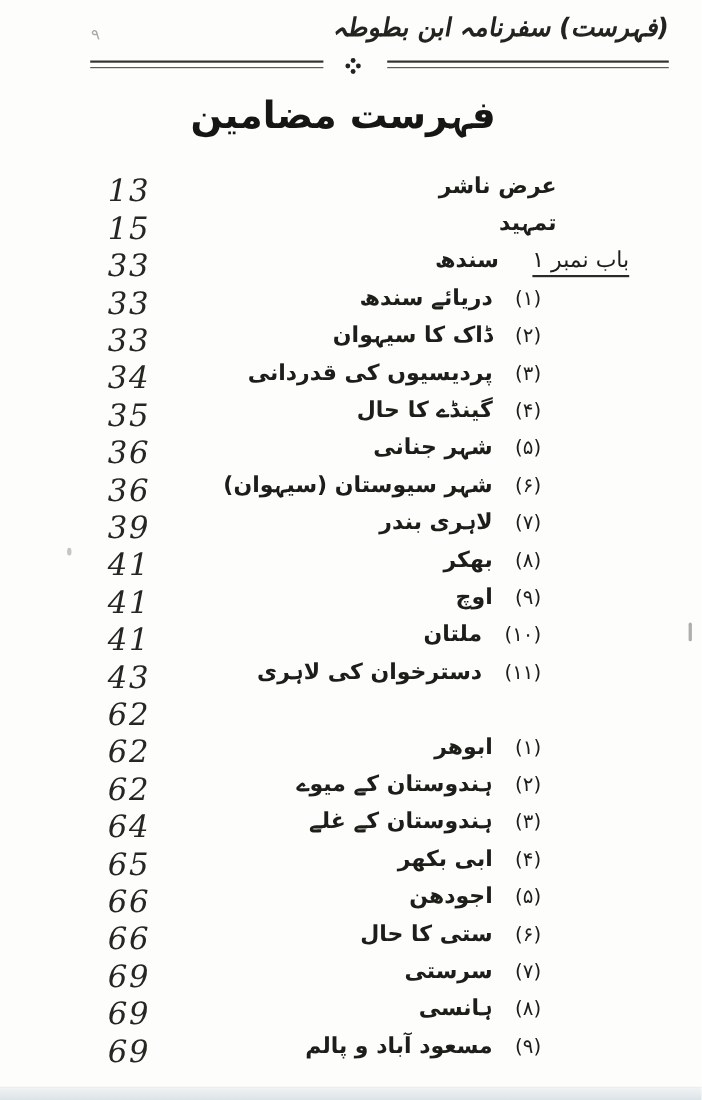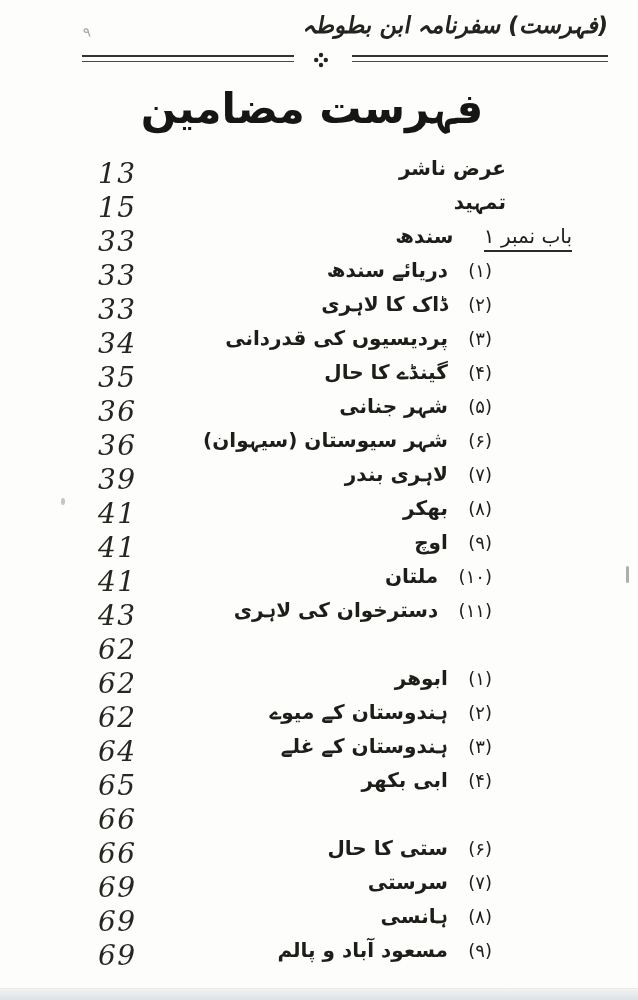--- a/index.html
+++ b/index.html
@@ -25,21 +25,21 @@
     position:absolute; top:55px; height:4px;
     border-top:2.5px solid #32322e; border-bottom:1.5px solid #4a4a44;
   }
   .rule-left  { left:82px;  width:212px; }
   .rule-right { left:352px; width:256px; }
   .ornament { position:absolute; top:52px; left:313px; width:16px; height:16px; }
   
   .page-title {
     position:absolute; top:84px; left:0; right:14px;
     text-align:center; direction:rtl;
-    font-size:42px; font-weight:bold; color:#161614;
+    font-size:34px; font-weight:bold; color:#161614;
   }
   
   .toc { position:absolute; top:154px; left:0; right:0; }
   .toc-row { position:relative; height:34px; }
   .page-num {
     position:absolute; left:98px; top:3px;
     font-family:"DejaVu Serif", serif; font-style:italic;
     font-size:28px; letter-spacing:1.5px; color:#262622;
   }
   .entry {
@@ -124,21 +124,21 @@
       <span class="enum">(۱)</span>
       <span class="etitle">دریائے سندھ</span>
     </span>
   </div>
 
   <div class="toc-row">
     <span class="page-num">33</span>
     <span class="entry numbered">
       
       <span class="enum">(۲)</span>
-      <span class="etitle">ڈاک کا لاہری</span>
+      <span class="etitle">ڈاک کا سیہوان</span>
     </span>
   </div>
 
   <div class="toc-row">
     <span class="page-num">34</span>
     <span class="entry numbered">
       
       <span class="enum">(۳)</span>
       <span class="etitle">پردیسیوں کی قدردانی</span>
     </span>
@@ -251,20 +251,25 @@
     <span class="page-num">65</span>
     <span class="entry numbered">
       
       <span class="enum">(۴)</span>
       <span class="etitle">ابی بکھر</span>
     </span>
   </div>
 
   <div class="toc-row">
     <span class="page-num">66</span>
+    <span class="entry numbered">
+      
+      <span class="enum">(۵)</span>
+      <span class="etitle">اجودھن</span>
+    </span>
   </div>
 
   <div class="toc-row">
     <span class="page-num">66</span>
     <span class="entry numbered">
       
       <span class="enum">(۶)</span>
       <span class="etitle">ستی کا حال</span>
     </span>
   </div>

